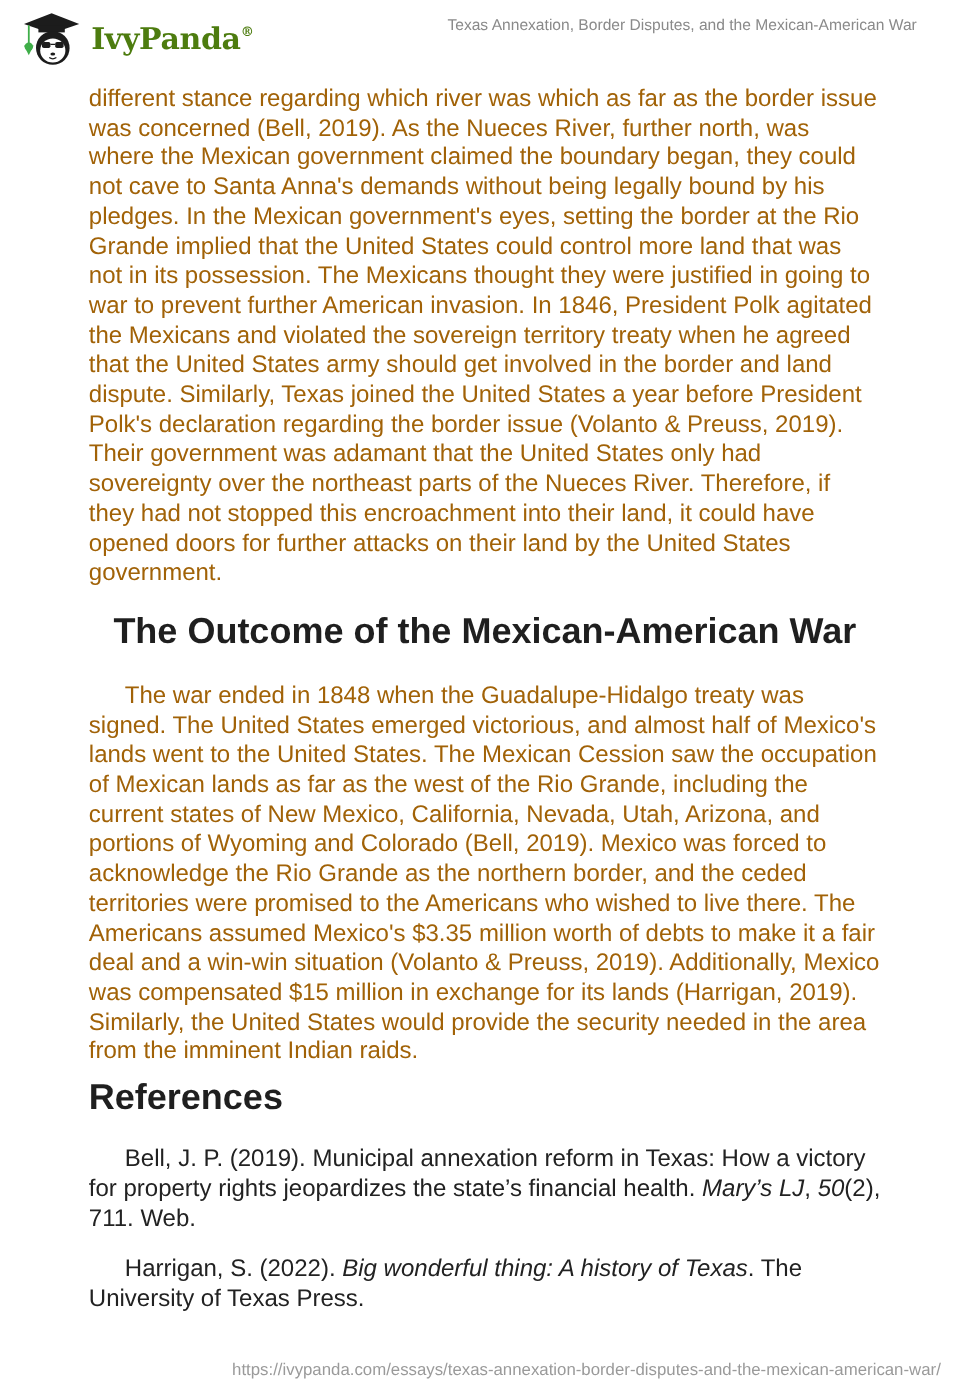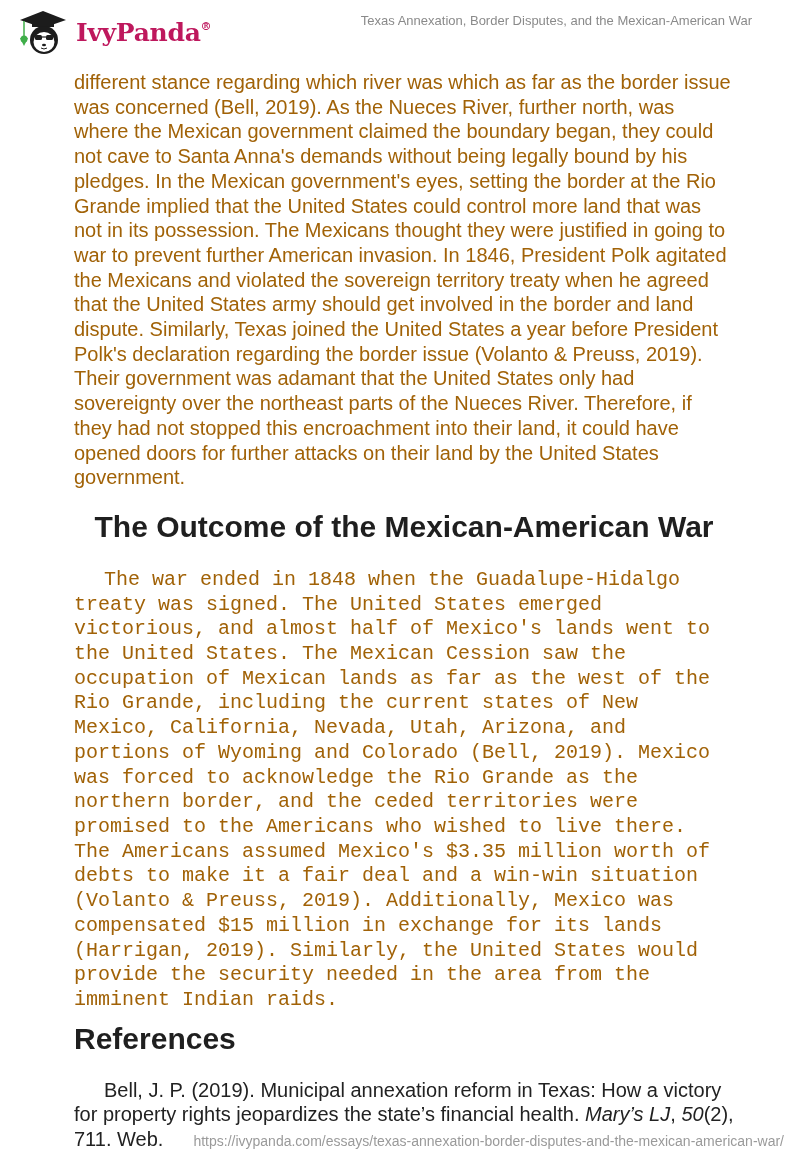--- a/index.html
+++ b/index.html
@@ -2,27 +2,27 @@
 <html><head>
   <meta charset="utf-8">
   <style>
     * { box-sizing: border-box; margin: 0; padding: 0; }
     html, body { width: 800px; height: 1160px; background: #ffffff; overflow: hidden; }
     body { position: relative; font-family: "Liberation Sans", sans-serif; color: #1f1f1f; }
 
     .header { position: absolute; left: 0; top: 0; width: 800px; height: 62px; }
     .logo { position: absolute; left: 16px; top: 8px; display: flex; align-items: center; }
     .logo svg { width: 54px; height: 48px; }
-    .logo-text { font-family: "DejaVu Serif", "Liberation Serif", serif; font-weight: bold; font-size: 25px; color: #be185d; margin-left: 6px; letter-spacing: -0.3px; }
+    .logo-text { font-family: "DejaVu Serif", "Liberation Serif", serif; font-weight: bold; font-size: 25px; color: #4d7c0f; margin-left: 6px; letter-spacing: -0.3px; }
     .logo-text sup { font-size: 11px; vertical-align: top; position: relative; top: 2px; }
-    .doc-title { position: absolute; right: 48px; top: 13px; font-size: 13px; color: #8a8a8a; }
+    .doc-title { position: absolute; right: 36px; top: 13px; font-size: 13px; color: #8a8a8a; }
 
     .content { position: absolute; left: 74px; top: 70px; width: 660px; }
     p.body { font-size: 20px; line-height: 24.7px; color: #a16207; }
-    p.indent { text-indent: 30px; font-family: Liberation Mono, monospace; }
+    p.indent { text-indent: 30px; }
     h2 { font-size: 30px; font-weight: bold; color: #1f1f1f; line-height: 36px; }
     .h-outcome { margin-top: 19px; margin-bottom: 23px; text-align: center; }
     .h-refs { margin-top: 8px; margin-bottom: 21px; }
     .ref { font-size: 20px; line-height: 24.7px; color: #222; text-indent: 30px; margin-bottom: 17px; }
     .ref em { font-style: italic; }
 
     .footer-url { position: absolute; right: 16px; top: 1133px; font-size: 14px; color: #9a9a9a; }
   </style>
 </head>
 <body>

